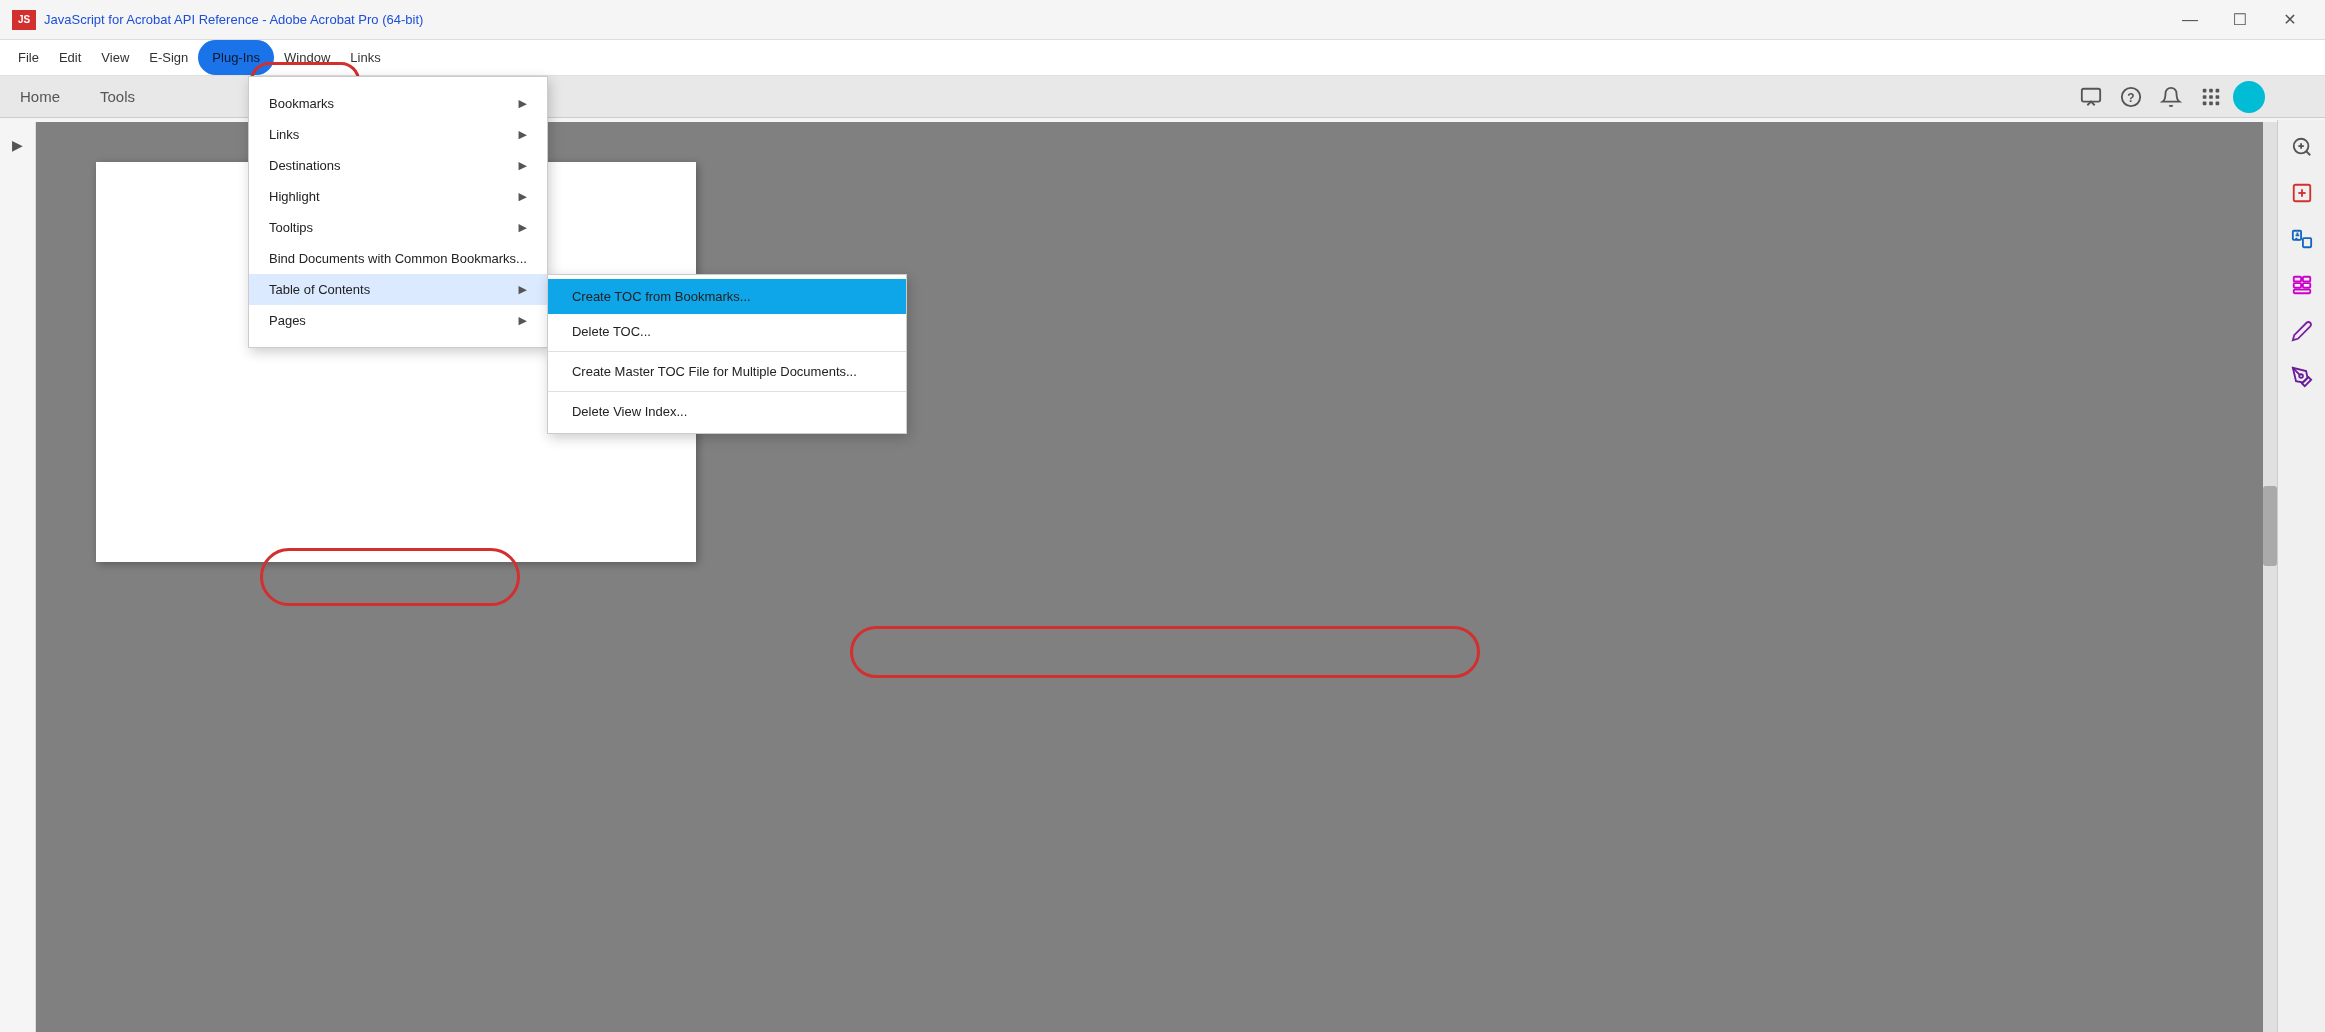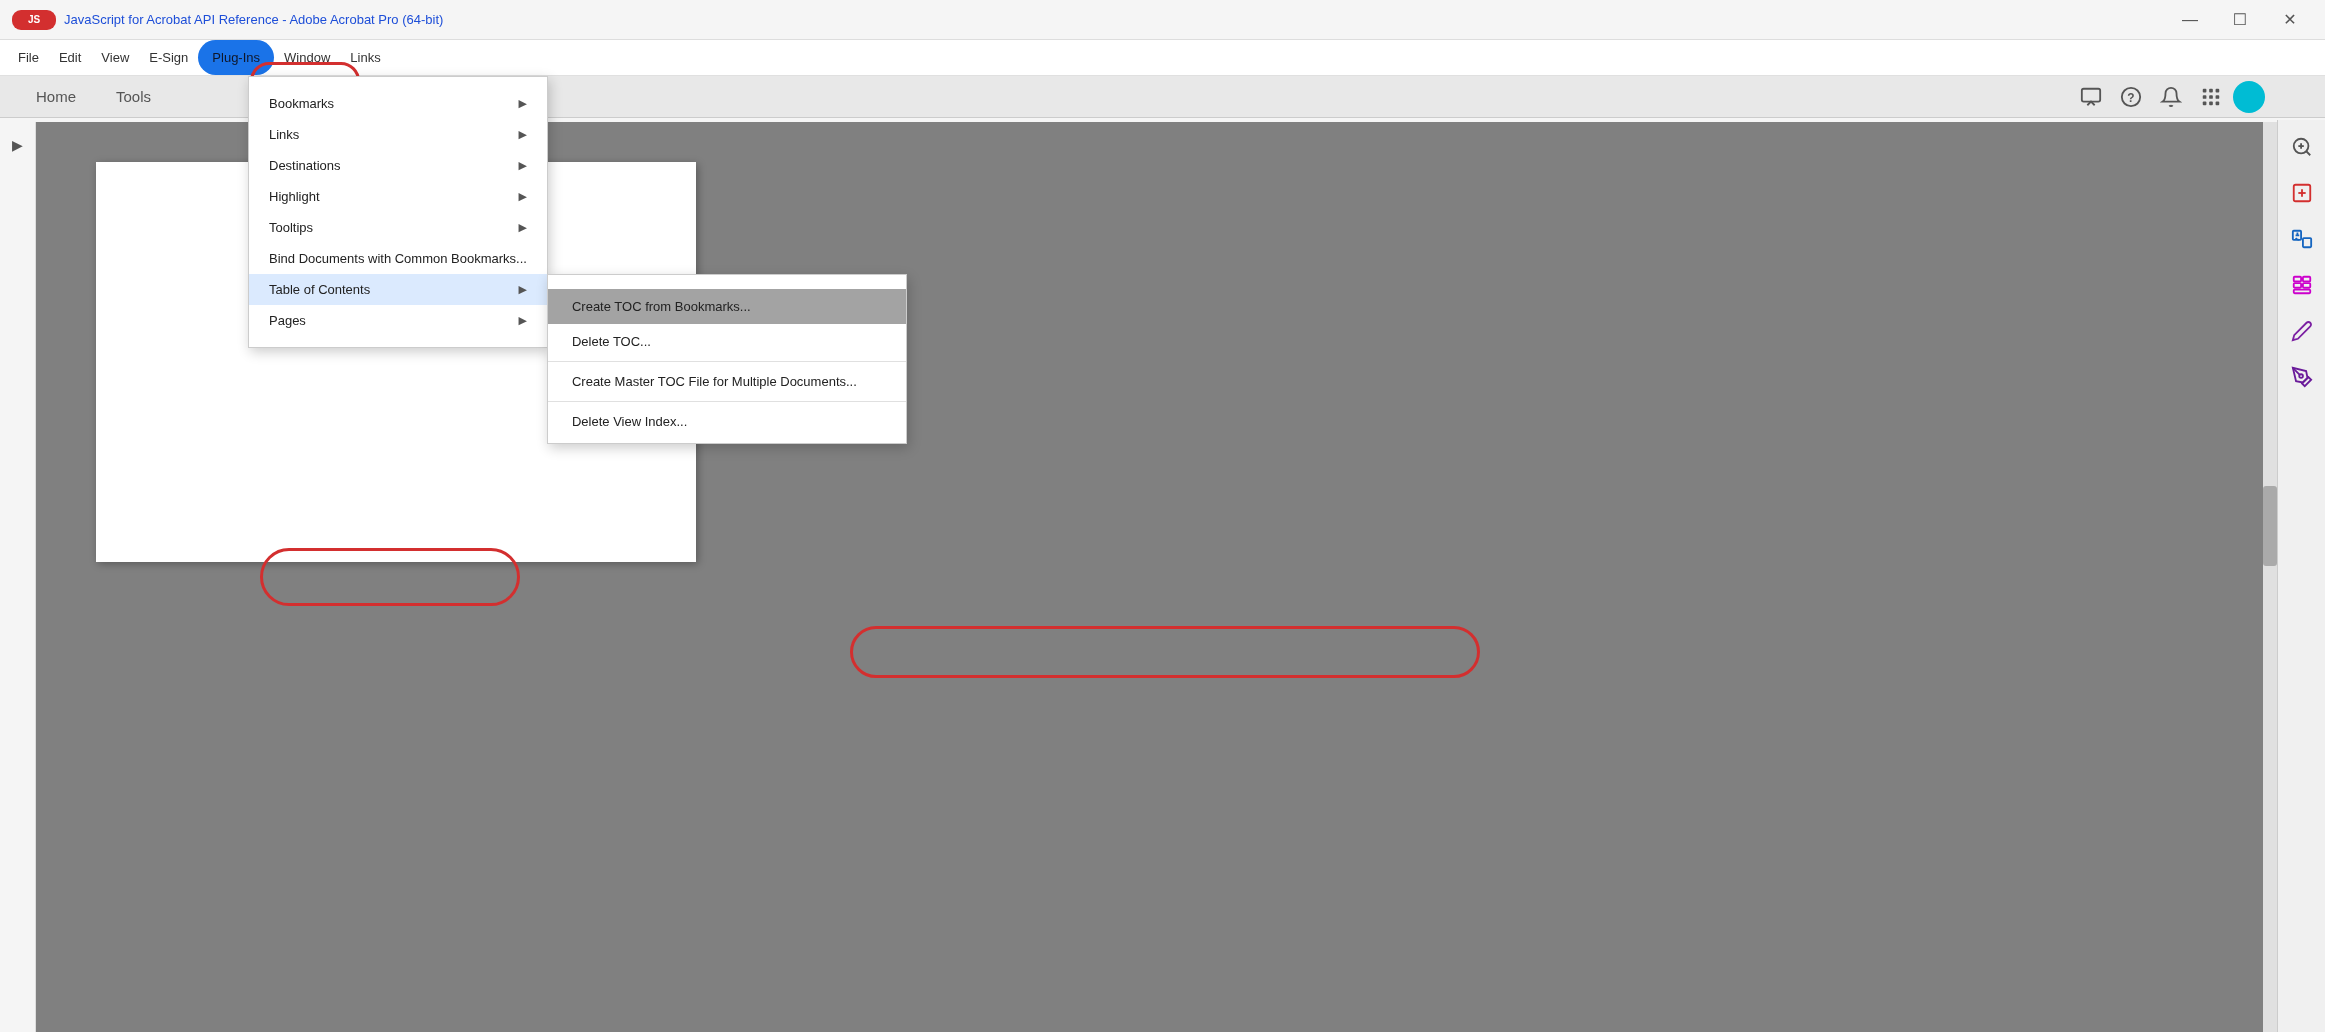--- a/index.html
+++ b/index.html
@@ -17,24 +17,24 @@
     .title-bar {
       background: #f5f5f5;
       height: 40px;
       display: flex;
       align-items: center;
       padding: 0 12px;
       border-bottom: 1px solid #ddd;
       gap: 8px;
     }
     .title-bar-icon {
-      width: 44px;
+      width: 24px;
       height: 20px;
       background: #d32f2f;
-      border-radius: 9px;
+      border-radius: 0;
       display: flex; align-items: center; justify-content: center;
       color: white; font-size: 10px; font-weight: bold;
     }
     .title-bar-text {
       font-size: 13px;
       color: #1d4ed8;
       flex: 1;
     }
     .title-bar-controls {
       display: flex; gap: 4px;
@@ -227,21 +227,21 @@
       min-width: 360px;
       padding: 4px 0;
     }
     .submenu-item {
       padding: 10px 24px;
       cursor: pointer;
       font-size: 13px;
       color: #222;
       white-space: nowrap;
     }
-    .submenu-item.highlighted { background: #a3a3a3; margin-top: 10px; }
+    .submenu-item.highlighted { background: #0ea5e9; }
     .submenu-sep { height: 1px; background: #e0e0e0; margin: 2px 0; }
 
     
     .circle-annotation {
       position: absolute;
       border: 3px solid #d32f2f;
       border-radius: 50%;
       pointer-events: none;
     }
     .header-icon-btn {
@@ -284,21 +284,21 @@
 <div class="menu-bar">
   <div class="menu-item">File</div>
   <div class="menu-item">Edit</div>
   <div class="menu-item">View</div>
   <div class="menu-item">E-Sign</div>
   <div class="menu-item active">Plug-Ins</div>
   <div class="menu-item">Window</div>
   <div class="menu-item">Links</div>
 </div>
 
-<div style="position:relative; height:42px; background:#e8e8e8; border-bottom:1px solid #ccc; display:flex; align-items:center;padding-left:16px;">
+<div style="position:relative; height:42px; background:#e8e8e8; border-bottom:1px solid #ccc; display:flex; align-items:center;">
   <div class="tab-item">Home</div>
   <div class="tab-item">Tools</div>
 
   <div style="margin-left:auto; display:flex; align-items:center; gap:4px; padding-right:60px;">
     <div class="header-icon-btn" title="Comment">
       <svg width="22" height="22" viewBox="0 0 24 24" fill="none" stroke="#555" stroke-width="2">
           <rect x="2" y="3" width="20" height="14" rx="2"></rect>
           <polyline points="8,21 12,17 16,21"></polyline>
         </svg>
     </div>

